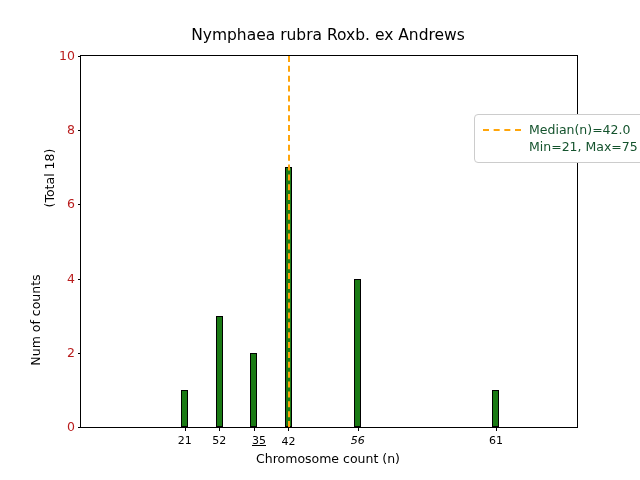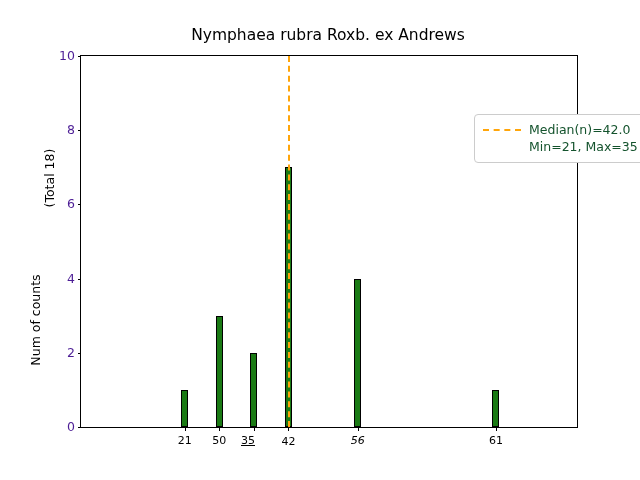--- a/index.html
+++ b/index.html
@@ -82,21 +82,21 @@
     border-top: 1.1px solid #000000;
   }
   .ytick-label {
     position: absolute;
     right: 100%;
     margin-right: 6px;
     transform: translateY(-50%);
     font-size: 12.5px;
     line-height: 12.5px;
     white-space: nowrap;
-    color: #4c1d95;
+    color: #b91c1c;
   }
 
   
   .xtick-mark {
     position: absolute;
     top: 100%;
     height: 3.5px;
     width: 0;
     border-left: 1.1px solid #000000;
   }
@@ -200,39 +200,40 @@
         <div class="ytick-label" style="top: 148.4px;">6</div>
         <div class="ytick-mark" style="top: 74.2px;"></div>
         <div class="ytick-label" style="top: 74.2px;">8</div>
         <div class="ytick-mark" style="top: 0px;"></div>
         <div class="ytick-label" style="top: 0px;">10</div>
       </div>
     <div id="xtick-layer">
         <div class="xtick-mark" style="left: 103.745px;"></div>
         <div class="xtick-label" style="left: 103.745px;">21</div>
         <div class="xtick-mark" style="left: 138.327px;"></div>
-        <div class="xtick-label" style="left: 138.327px;">50</div>
+        <div class="xtick-label" style="left: 138.327px;">52</div>
         <div class="xtick-mark" style="left: 172.908px;"></div>
-        <div class="xtick-label" style="left: 167px; text-decoration: underline;">35</div>
+        <div class="xtick-label" style="left: 178px; text-decoration: underline;">35</div>
         <div class="xtick-mark" style="left: 207.49px;"></div>
         <div class="xtick-label" style="left: 207.49px; margin-top: 8px;">42</div>
         <div class="xtick-mark" style="left: 276.653px;"></div>
         <div class="xtick-label" style="left: 276.653px; font-style: italic;">56</div>
         <div class="xtick-mark" style="left: 414.98px;"></div>
         <div class="xtick-label" style="left: 414.98px;">61</div>
       </div>
 
     <div id="legend">
       <div class="legend-row">
         <span class="legend-swatch"></span>
         <span class="legend-text">Median(n)=42.0</span>
       </div>
       <div class="legend-row" id="legend-row-2">
-        <span class="legend-text">Min=21, Max=35</span>
+        <span class="legend-text">Min=21, Max=75</span>
       </div>
     </div>
   </div>
 
+  <div id="xlabel">Chromosome count (n)</div>
 
   <div class="ylabel-line" id="ylabel-main" style="width: 160px; left: -44px; top: 313px;">Num of counts</div>
   <div class="ylabel-line" id="ylabel-sub" style="width: 120px; left: -10px; top: 171px;">(Total 18)</div>
 
 </div>
 
 </body></html>

